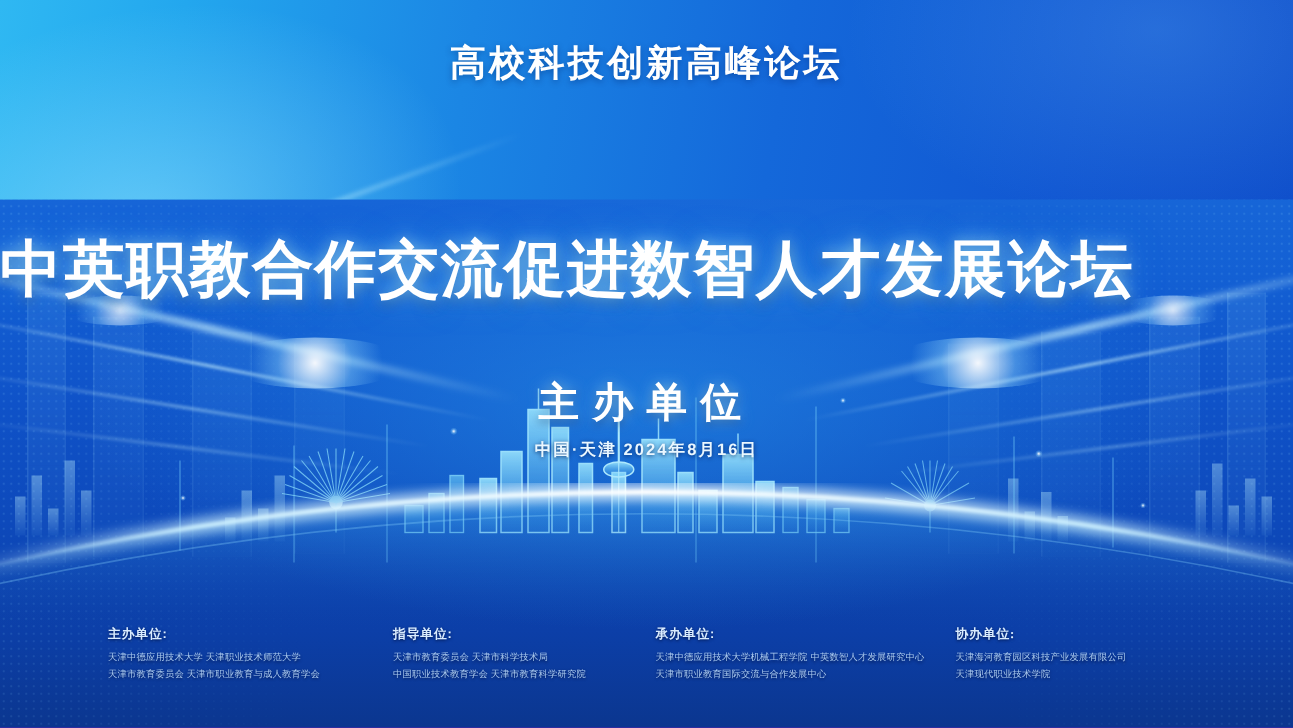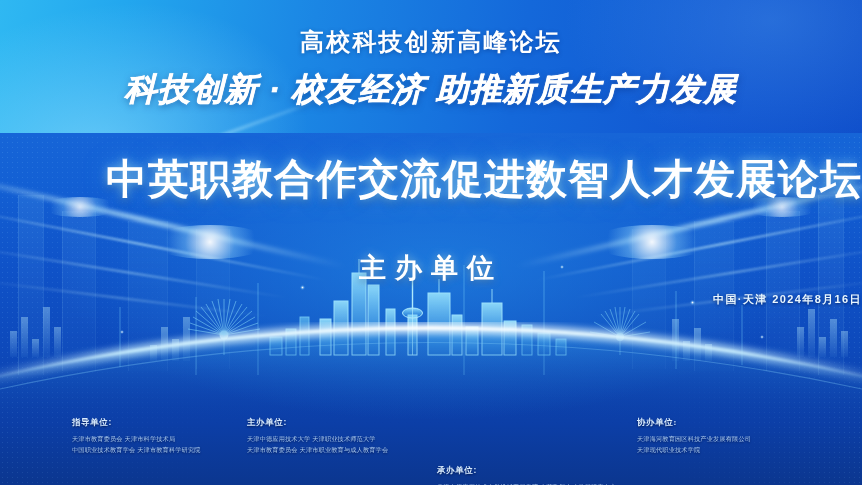--- a/index.html
+++ b/index.html
@@ -75,44 +75,44 @@
   .streak.l{background:linear-gradient(90deg,rgba(180,240,255,0),rgba(205,245,255,.9),rgba(180,240,255,0));}
   .glowball{position:absolute;border-radius:50%;
     background:radial-gradient(circle,rgba(255,255,255,.95),rgba(160,225,255,.35) 40%,rgba(120,200,255,0) 72%);}
 
   
   .skyline{position:absolute;left:0;bottom:108px;width:862px;height:120px;z-index:3;pointer-events:none;}
   .arc{position:absolute;left:-40px;bottom:60px;width:942px;height:190px;z-index:3;pointer-events:none;}
 
   
   .main-title{
-    position:absolute;left:0;right:0;top:152px;text-align:right;z-index:6;
+    position:absolute;left:0;right:0;top:152px;text-align:left;z-index:6;
     color:#ffffff;font-size:41px;font-weight:700;letter-spacing:1px;white-space:nowrap;
     text-shadow:0 0 10px rgba(140,215,255,.9),0 0 22px rgba(90,180,255,.55),0 3px 8px rgba(3,30,90,.6);
   }
   .sub-title{
     position:absolute;left:0;right:0;top:250px;text-align:center;z-index:6;
     color:#ffffff;font-size:27px;font-weight:700;letter-spacing:9px;
     text-shadow:0 0 9px rgba(150,220,255,.8),0 2px 6px rgba(3,30,90,.6);
   }
   .meta-line{
-    position:absolute;left:0;right:0;top:292px;text-align:right;z-index:6;
+    position:absolute;left:0;right:0;top:292px;text-align:center;z-index:6;
     color:#eaf7ff;font-size:11px;font-weight:700;letter-spacing:1.4px;
     text-shadow:0 1px 3px rgba(3,30,90,.8);
   }
 
   
   .footer{
     position:absolute;left:0;bottom:0;width:862px;height:82px;z-index:7;
     display:flex;padding:14px 72px 0 72px;
   }
   .fcol{flex:1 1 0;min-width:0;}
   .fcol.c1{flex:0 0 175px;}
   .fcol.c2{flex:0 0 190px;}
-  .fcol.c3{flex:0 0 200px;margin-top:48px;}
+  .fcol.c3{flex:0 0 200px;}
   .fcol.c4{flex:0 0 180px;font-family:Liberation Serif, serif;}
   .fhead{color:#d9ecff;font-size:8.5px;font-weight:700;letter-spacing:.6px;margin-bottom:5px;
          text-shadow:0 1px 2px rgba(0,20,70,.9);}
   .fline{color:#b9d8f7;font-size:6.2px;line-height:1.75;letter-spacing:.15px;white-space:nowrap;
          text-shadow:0 1px 2px rgba(0,20,70,.9);opacity:.92;}
 </style>
 </head>
 <body>
 
 <div class="stage">
@@ -305,38 +305,37 @@
     <path d="M0,150 Q471,36 942,150" fill="none" stroke="url(#arcg)" stroke-width="11" filter="url(#sof)" opacity=".8"></path>
     <path d="M0,150 Q471,36 942,150" fill="none" stroke="url(#arcg)" stroke-width="3" filter="url(#sof2)"></path>
     <path d="M0,163 Q471,52 942,163" fill="none" stroke="#7ec8f7" stroke-width="1.1" opacity=".35"></path>
   </svg>
 
   <div class="header-band">
     <div class="hb-glow2"></div>
     <div class="hb-glow1"></div>
     <div class="hb-streak"></div>
     <div class="hdr-line1">高校科技创新高峰论坛</div>
-    <div class="hdr-line2">科技创新 · 校友经济  助推新质生产力发展</div>
   </div>
 
   <div class="main-title">中英职教合作交流促进数智人才发展论坛</div>
   <div class="sub-title">主办单位</div>
   <div class="meta-line">中国·天津   2024年8月16日</div>
 
   <div class="footer">
+    <div class="fcol c2">
+      <div class="fhead">主办单位:</div>
+      <div class="fline">天津中德应用技术大学 天津职业技术师范大学</div>
+      <div class="fline">天津市教育委员会 天津市职业教育与成人教育学会</div>
+    </div>
     <div class="fcol c1">
       <div class="fhead">指导单位:</div>
       <div class="fline">天津市教育委员会 天津市科学技术局</div>
       <div class="fline">中国职业技术教育学会 天津市教育科学研究院</div>
     </div>
-    <div class="fcol c2">
-      <div class="fhead">主办单位:</div>
-      <div class="fline">天津中德应用技术大学 天津职业技术师范大学</div>
-      <div class="fline">天津市教育委员会 天津市职业教育与成人教育学会</div>
-    </div>
     <div class="fcol c3">
       <div class="fhead">承办单位:</div>
       <div class="fline">天津中德应用技术大学机械工程学院 中英数智人才发展研究中心</div>
       <div class="fline">天津市职业教育国际交流与合作发展中心</div>
     </div>
     <div class="fcol c4">
       <div class="fhead">协办单位:</div>
       <div class="fline">天津海河教育园区科技产业发展有限公司</div>
       <div class="fline">天津现代职业技术学院</div>
     </div>

